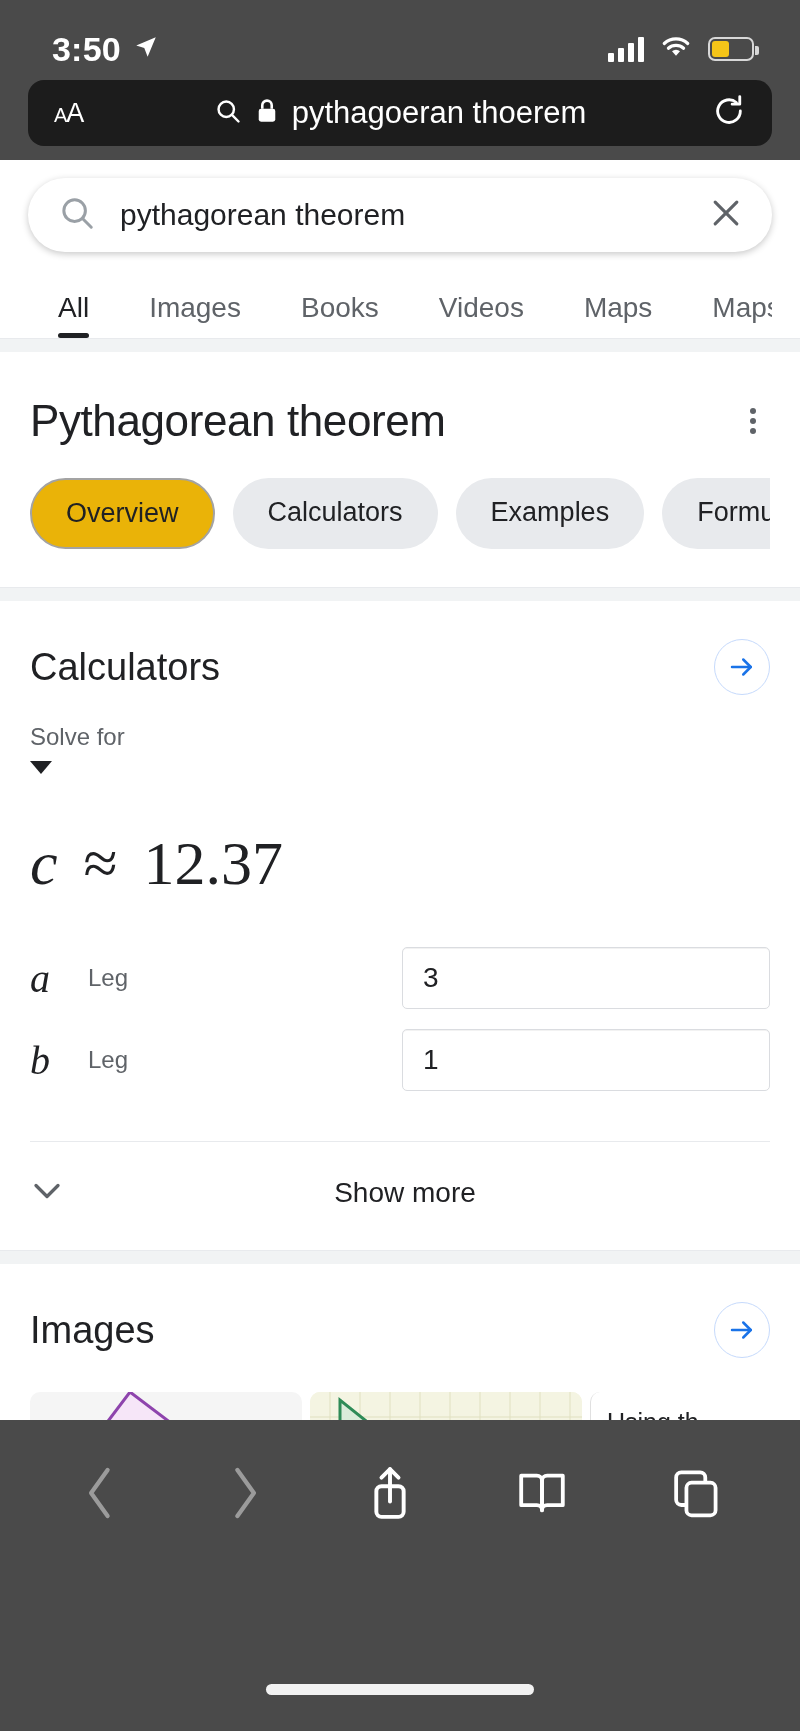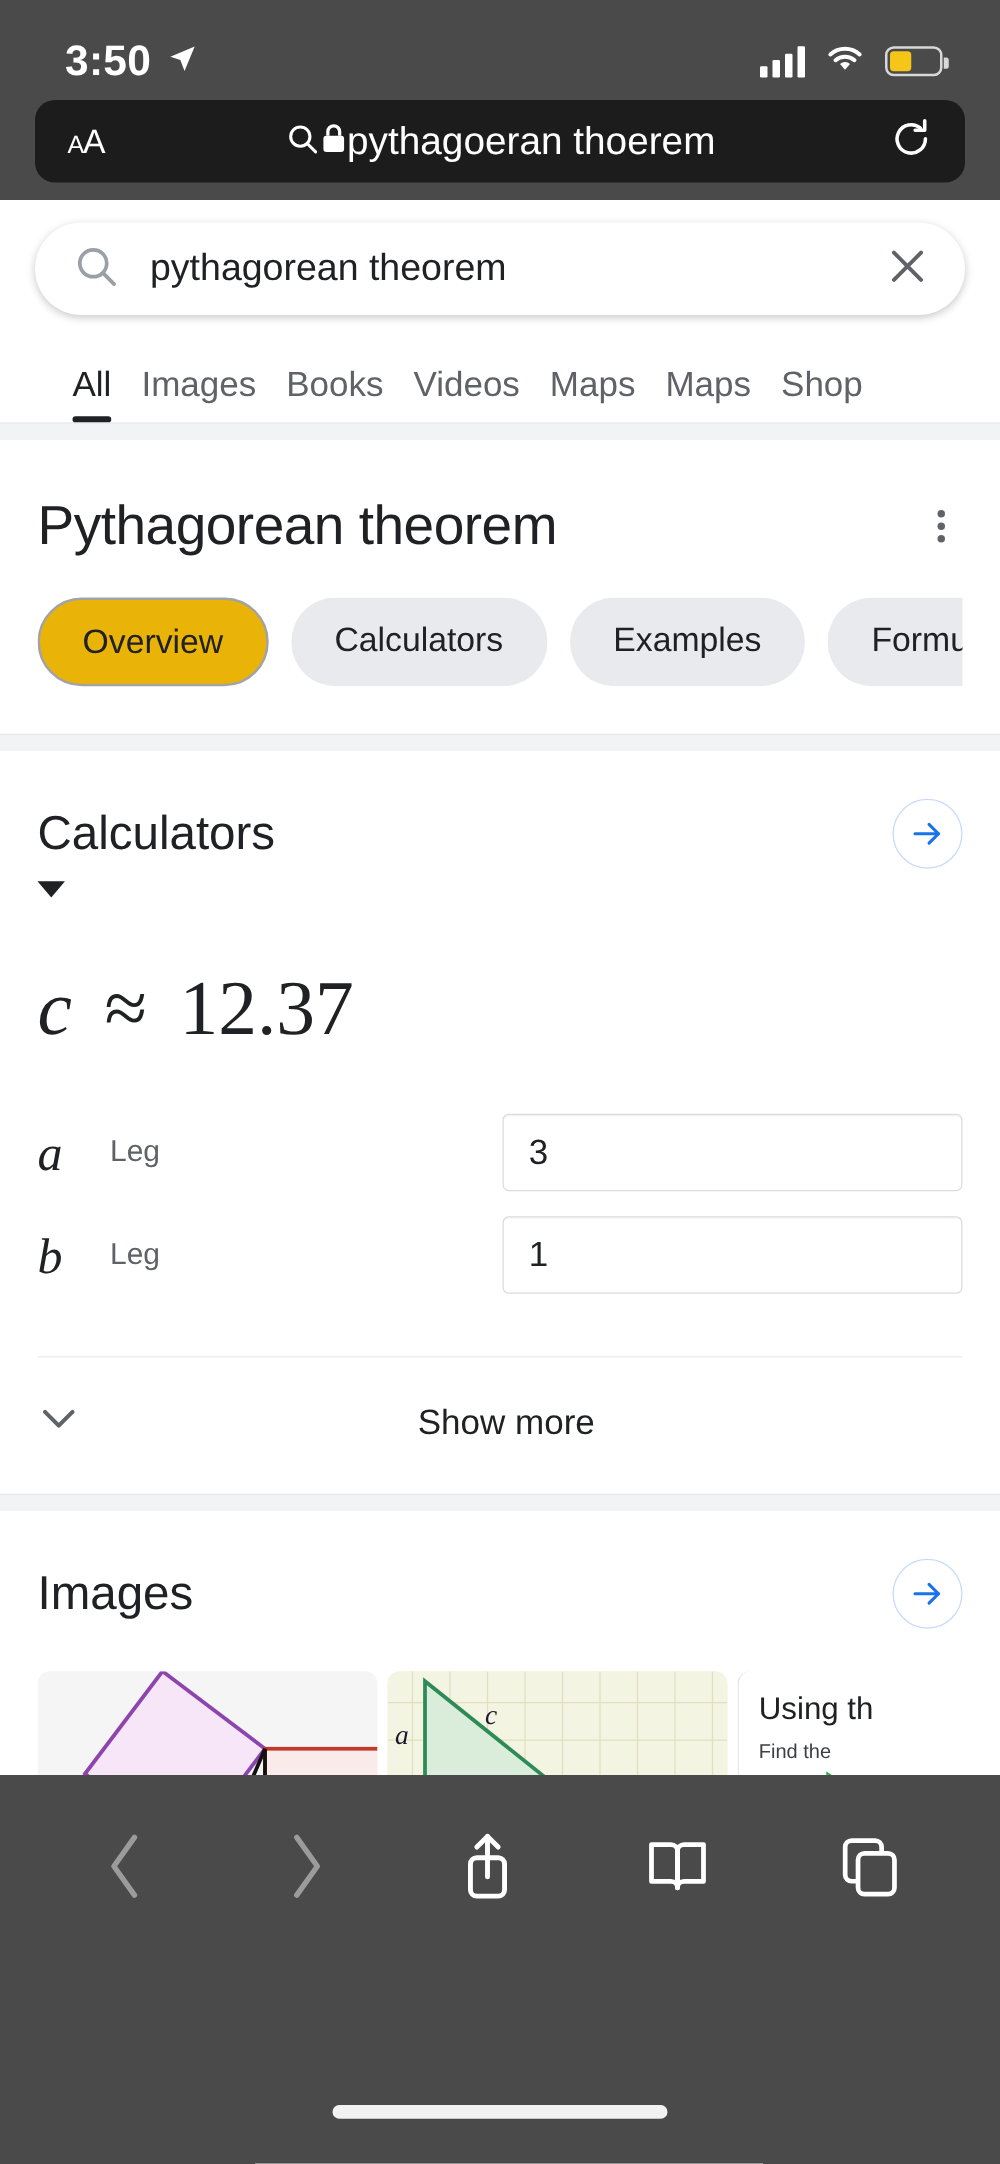--- a/index.html
+++ b/index.html
@@ -51,42 +51,42 @@
     background: #1c1c1c;
     border-radius: 16px;
     display: flex; align-items: center;
     padding: 0 26px;
     position: relative;
   }
   .aa { color:#fff; font-size: 27px; letter-spacing: -1px; }
   .aa .small{ font-size:20px; }
   .url-center {
     position:absolute; left:0; right:0; display:flex; align-items:center;
-    justify-content:center; pointer-events:none;
+    justify-content:center; gap: 14px; pointer-events:none;
   }
   .url-text { color:#ffffff; font-size: 31px; }
   .reload { margin-left:auto; color:#fff; }
 
   
   .page { background: #ffffff; }
   .searchzone { padding: 18px 28px 0; }
   .searchbox {
     height: 74px; border-radius: 40px; background:#fff;
     box-shadow: 0 2px 7px rgba(0,0,0,.22);
     display:flex; align-items:center; padding: 0 26px 0 30px;
   }
   .s-icon { flex: none; }
   .s-text {
     flex: 1; font-size: 30px; color: #202124; margin-left: 24px;
     white-space: nowrap; overflow: hidden;
   }
   .s-clear { flex:none; }
 
   .tabs {
-    display:flex; align-items:flex-end; gap: 24px;
+    display:flex; align-items:flex-end; gap: 60px;
     padding: 26px 30px 0 30px;
     height: 86px;
     white-space: nowrap; overflow: hidden;
   }
   .tab {
     font-size: 28px; color:#5f6368; padding-bottom: 14px; position: relative;
   }
   .tab.active { color:#202124; font-weight: 500; }
   .tab.active::after{
     content:""; position:absolute; left:0; right:0; bottom:0; height:5px;
@@ -302,20 +302,21 @@
       <div class="sec-head">
         <span class="sec-title">Calculators</span>
         <span class="arrow-btn">
           <svg width="30" height="30" viewBox="0 0 24 24">
             <line x1="4" y1="12" x2="19" y2="12" stroke="#1a73e8" stroke-width="2" stroke-linecap="round"></line>
             <path d="M13 6 L19 12 L13 18" stroke="#1a73e8" stroke-width="2" fill="none" stroke-linecap="round" stroke-linejoin="round"></path>
           </svg>
         </span>
       </div>
 
+      <div class="solve-label">Solve for</div>
       <div class="solve-val">
         <span class="caret"></span>
       </div>
 
       <div class="result">
         <span class="var">c</span>
         <span>≈</span>
         <span>12.37</span>
       </div>
 

